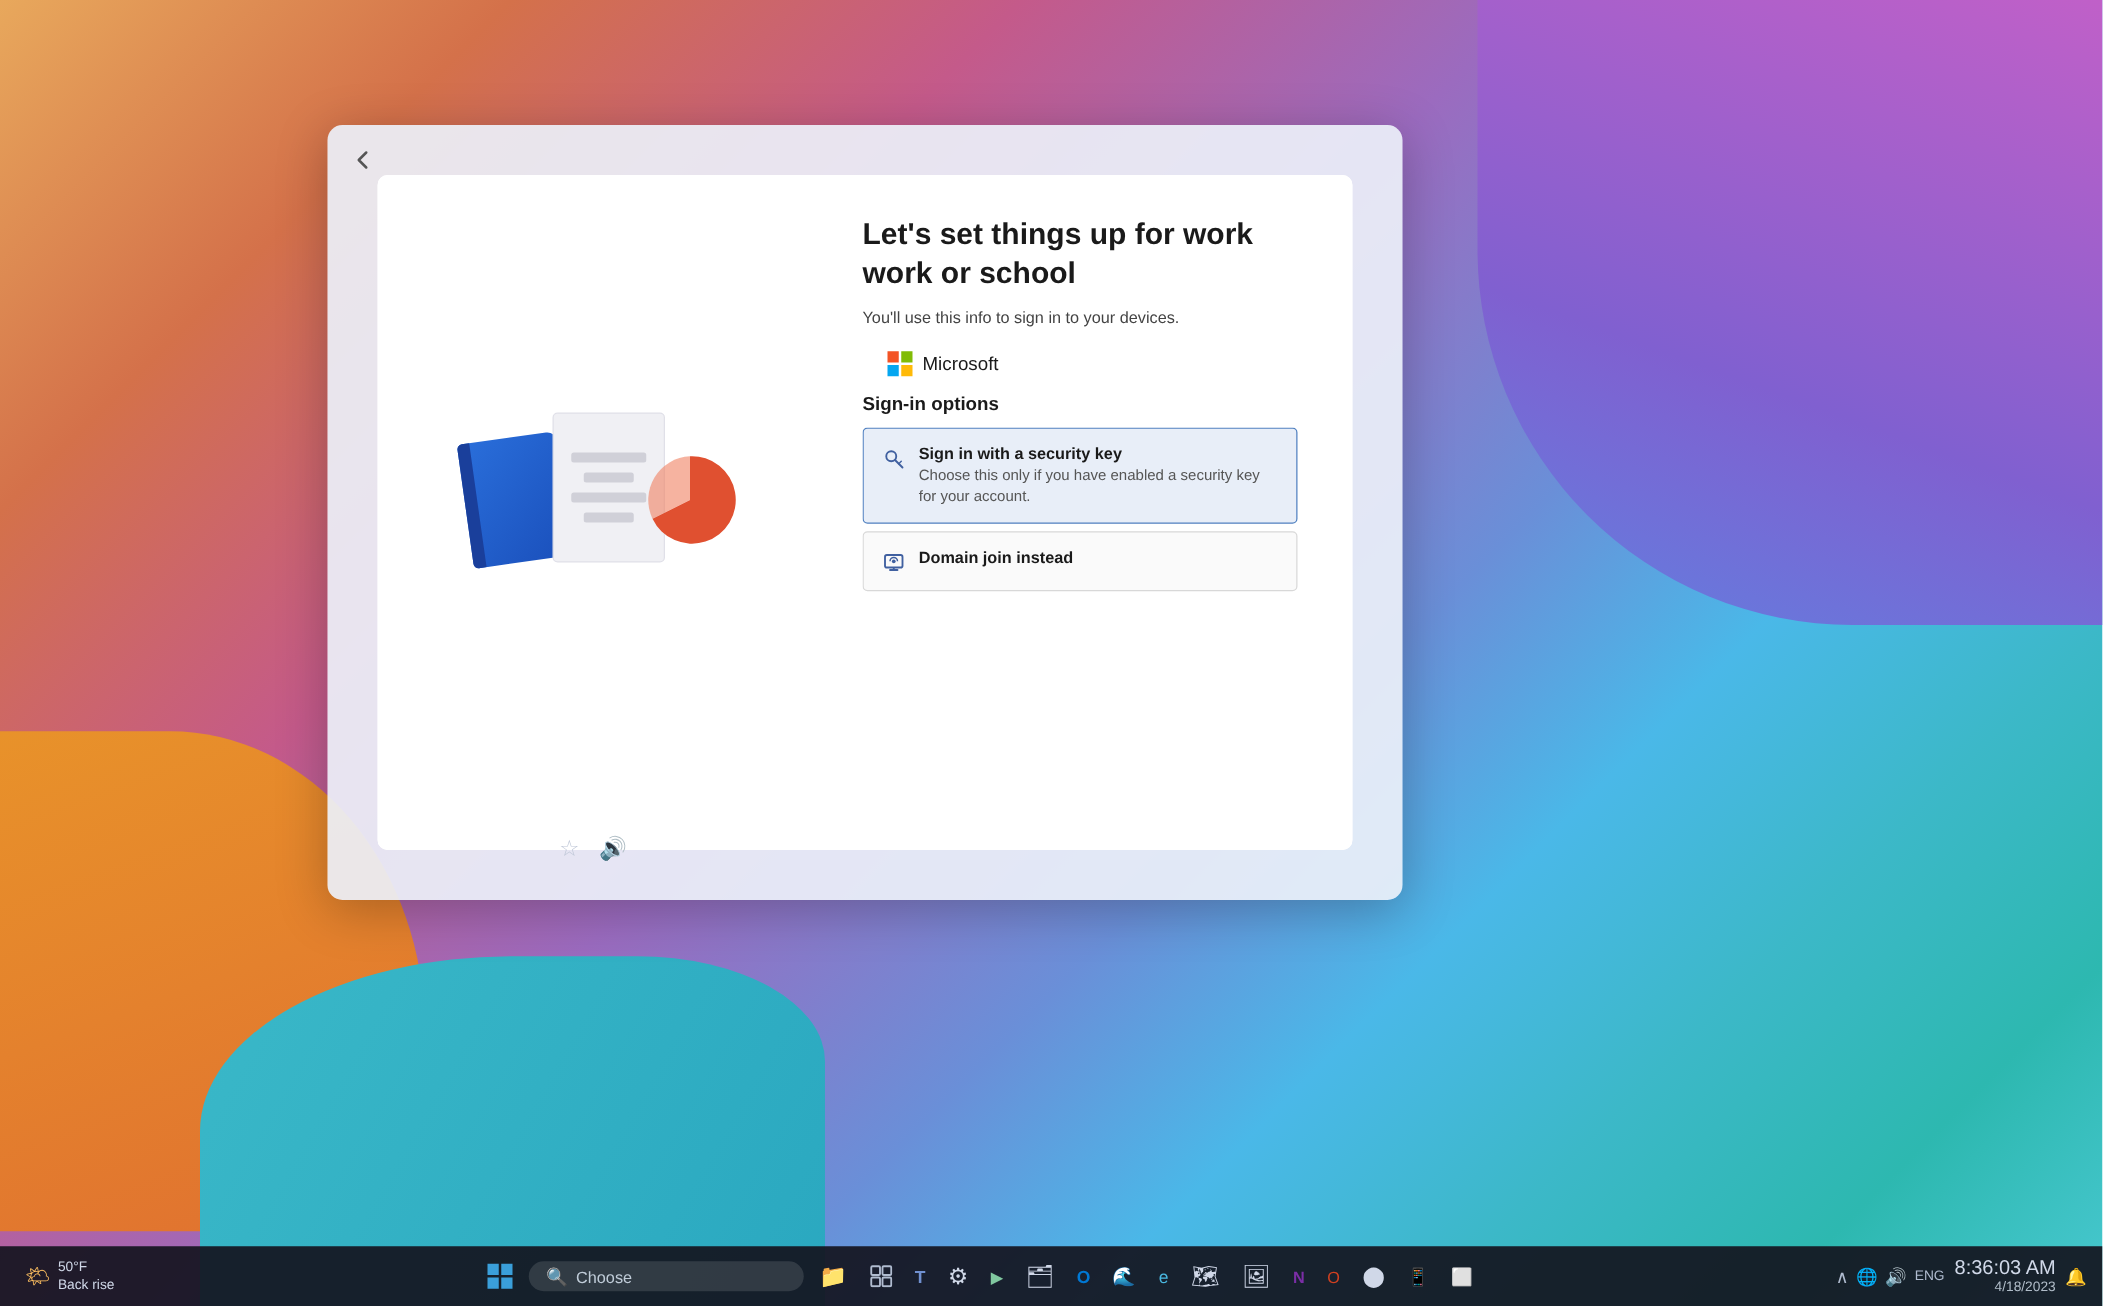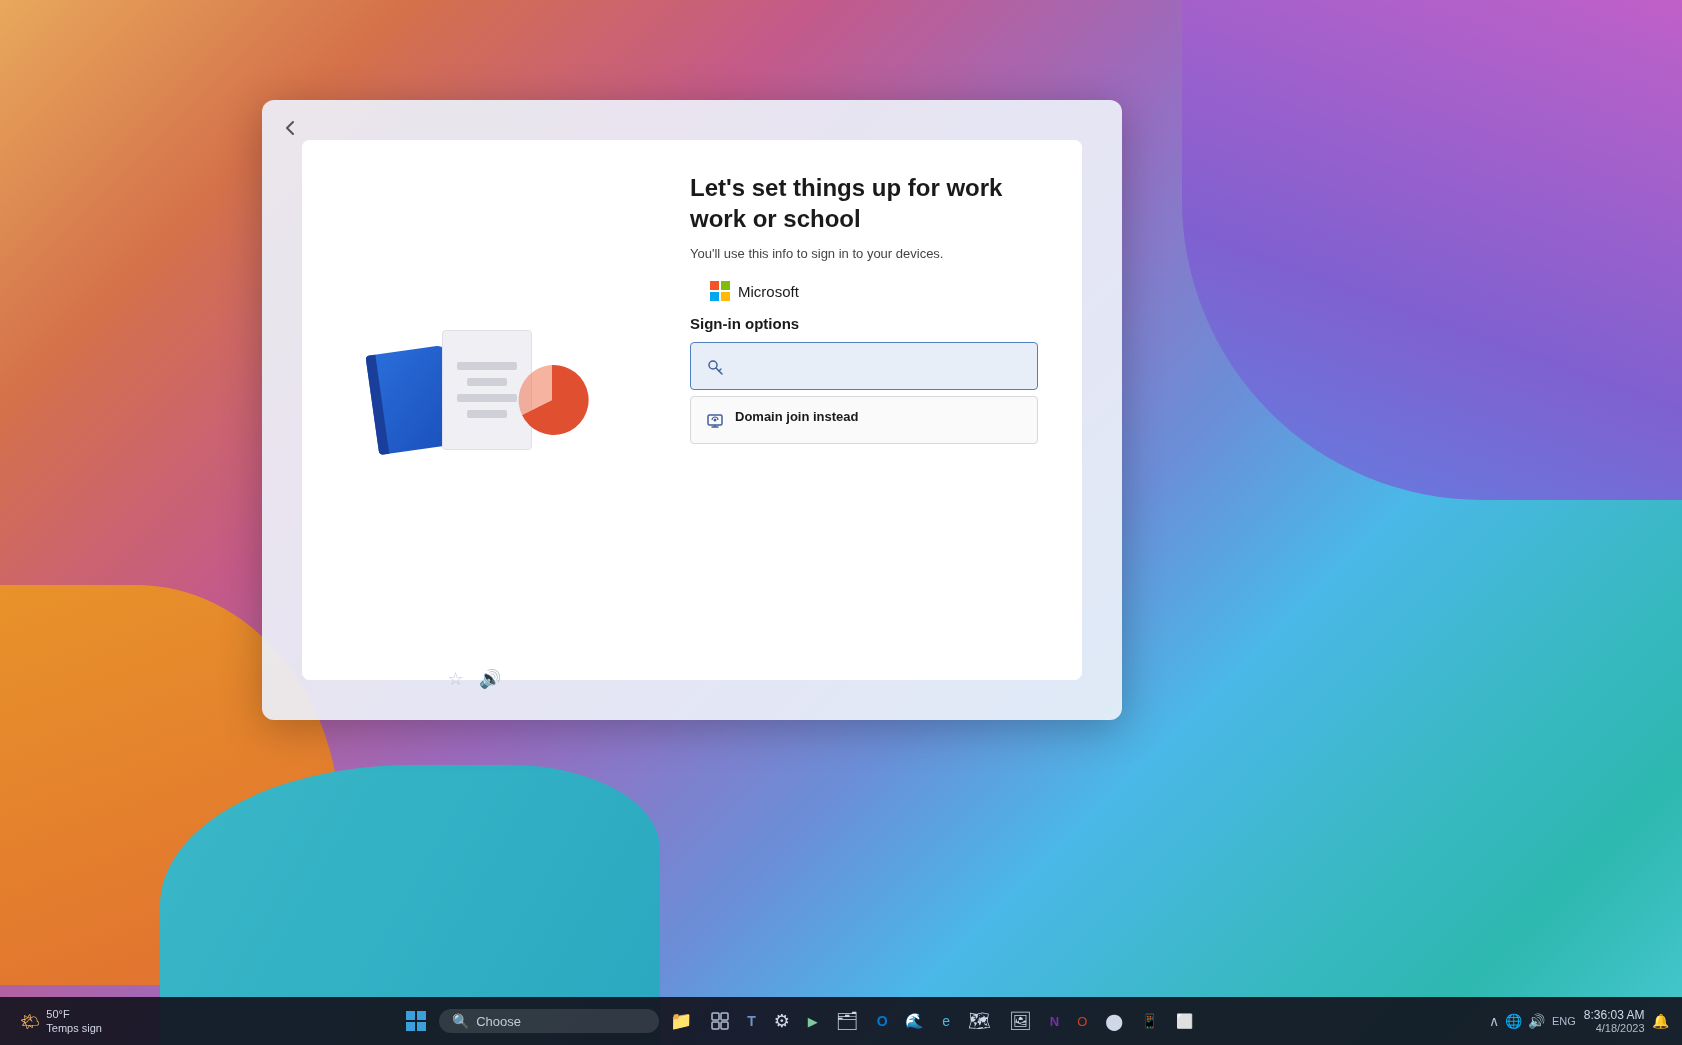--- a/index.html
+++ b/index.html
@@ -424,21 +424,21 @@
       font-size: 14px;
       color: #b0bcd0;
       cursor: pointer;
     }
 
     .clock-area {
       text-align: right;
     }
 
     .clock-time {
-      font-size: 12px;
+      font-size: 16px;
       color: #d0d8e8;
       display: block;
     }
 
     .clock-date {
       font-size: 11px;
       color: #b0bcc8;
       display: block;
     }
 
@@ -529,20 +529,24 @@
 
       <div class="options-scroll-wrapper">
 
         <div class="option-item selected">
           <div class="option-icon">
             <svg width="18" height="18" viewBox="0 0 18 18" fill="none">
               <circle cx="7" cy="7" r="4" stroke="#4060a0" stroke-width="1.5"></circle>
               <path d="M10 10 L16 16" stroke="#4060a0" stroke-width="1.5" stroke-linecap="round"></path>
               <path d="M13 13 L15 11" stroke="#4060a0" stroke-width="1.2" stroke-linecap="round"></path>
             </svg>
+          </div>
+          <div class="option-text-block">
+            <div class="option-title">Sign in with a security key</div>
+            <div class="option-desc">Choose this only if you have enabled a security key for your account.</div>
           </div>
         </div>
 
         <div class="option-item">
           <div class="option-icon">
             <svg width="18" height="18" viewBox="0 0 18 18" fill="none">
               <rect x="2" y="3" width="14" height="10" rx="1.5" stroke="#4060a0" stroke-width="1.5"></rect>
               <circle cx="9" cy="8" r="1.5" fill="#4060a0"></circle>
               <path d="M6 8 a3 3 0 0 1 6 0" stroke="#4060a0" stroke-width="1.2" fill="none"></path>
               <path d="M6 15 L12 15" stroke="#4060a0" stroke-width="1.5" stroke-linecap="round"></path>
@@ -568,21 +572,21 @@
 
 </div>
 
 <div class="taskbar">
 
   <div class="taskbar-left">
     <div class="weather-widget">
       <span class="weather-icon">🌤</span>
       <div class="weather-text">
         <span>50°F</span><br>
-        <span>Temps sign</span>
+        <span>Back rise</span>
       </div>
     </div>
   </div>
 
   <div class="taskbar-center">
 
     <button class="start-btn">
       <svg width="22" height="22" viewBox="0 0 22 22" fill="none">
         <rect x="1" y="1" width="9" height="9" fill="#3a9fda"></rect>
         <rect x="12" y="1" width="9" height="9" fill="#3a9fda"></rect>

